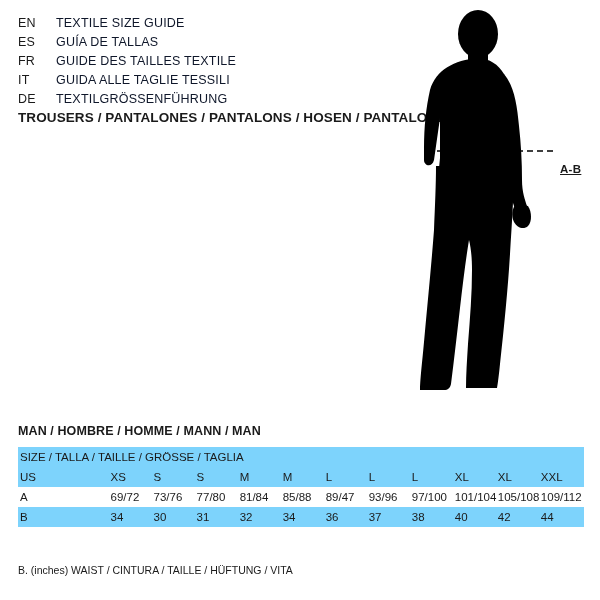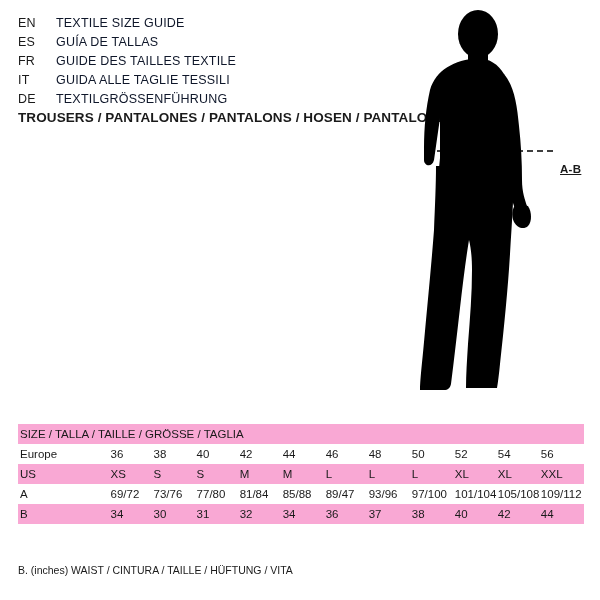--- a/index.html
+++ b/index.html
@@ -102,21 +102,21 @@
   table.size-table td {
     padding: 2px 0 2px 0;
     height: 16px;
     vertical-align: middle;
     white-space: nowrap;
   }
   table.size-table td.label {
     padding-left: 2px;
   }
   tr.shaded td {
-    background: #f9a8d4;
+    background: #7dd3fc;
   }
   tr.plain td {
     background: #ffffff;
   }
   .col-label { width: 86px; }
   .col-v { width: 40px; }
 
   .footnotes {
     position: absolute;
     top: 563px;
@@ -209,20 +209,21 @@
                C 35 198, 36 176, 36 158 Z" fill="#000000"></path>
 
       <line x1="27" y1="143" x2="155" y2="143" stroke="#000000" stroke-width="1.6" stroke-dasharray="6,4"></line>
       <circle cx="27" cy="143" r="2.6" fill="#000000"></circle>
       <circle cx="112" cy="143" r="2.6" fill="#000000"></circle>
     </svg>
     <div class="ab-label">A-B</div>
   </div>
 
   <div class="table-section">
+    <div class="table-heading">MAN / HOMBRE / HOMME / MANN / MAN</div>
     <table class="size-table">
       <colgroup>
         <col class="col-label">
         <col class="col-v">
           <col class="col-v">
           <col class="col-v">
           <col class="col-v">
         <col class="col-v">
           <col class="col-v">
           <col class="col-v">
@@ -238,34 +239,20 @@
           <td></td>
           <td></td>
           <td></td>
           <td></td>
           <td></td>
           <td></td>
           <td></td>
           <td></td>
           <td></td>
           <td></td>
-        </tr>
-        <tr class="plain">
-          <td class="label">Europe</td>
-          <td>36</td>
-          <td>38</td>
-          <td>40</td>
-          <td>42</td>
-          <td>44</td>
-          <td>46</td>
-          <td>48</td>
-          <td>50</td>
-          <td>52</td>
-          <td>54</td>
-          <td>56</td>
         </tr>
         <tr class="shaded">
           <td class="label">US</td>
           <td>XS</td>
           <td>S</td>
           <td>S</td>
           <td>M</td>
           <td>M</td>
           <td>L</td>
           <td>L</td>

